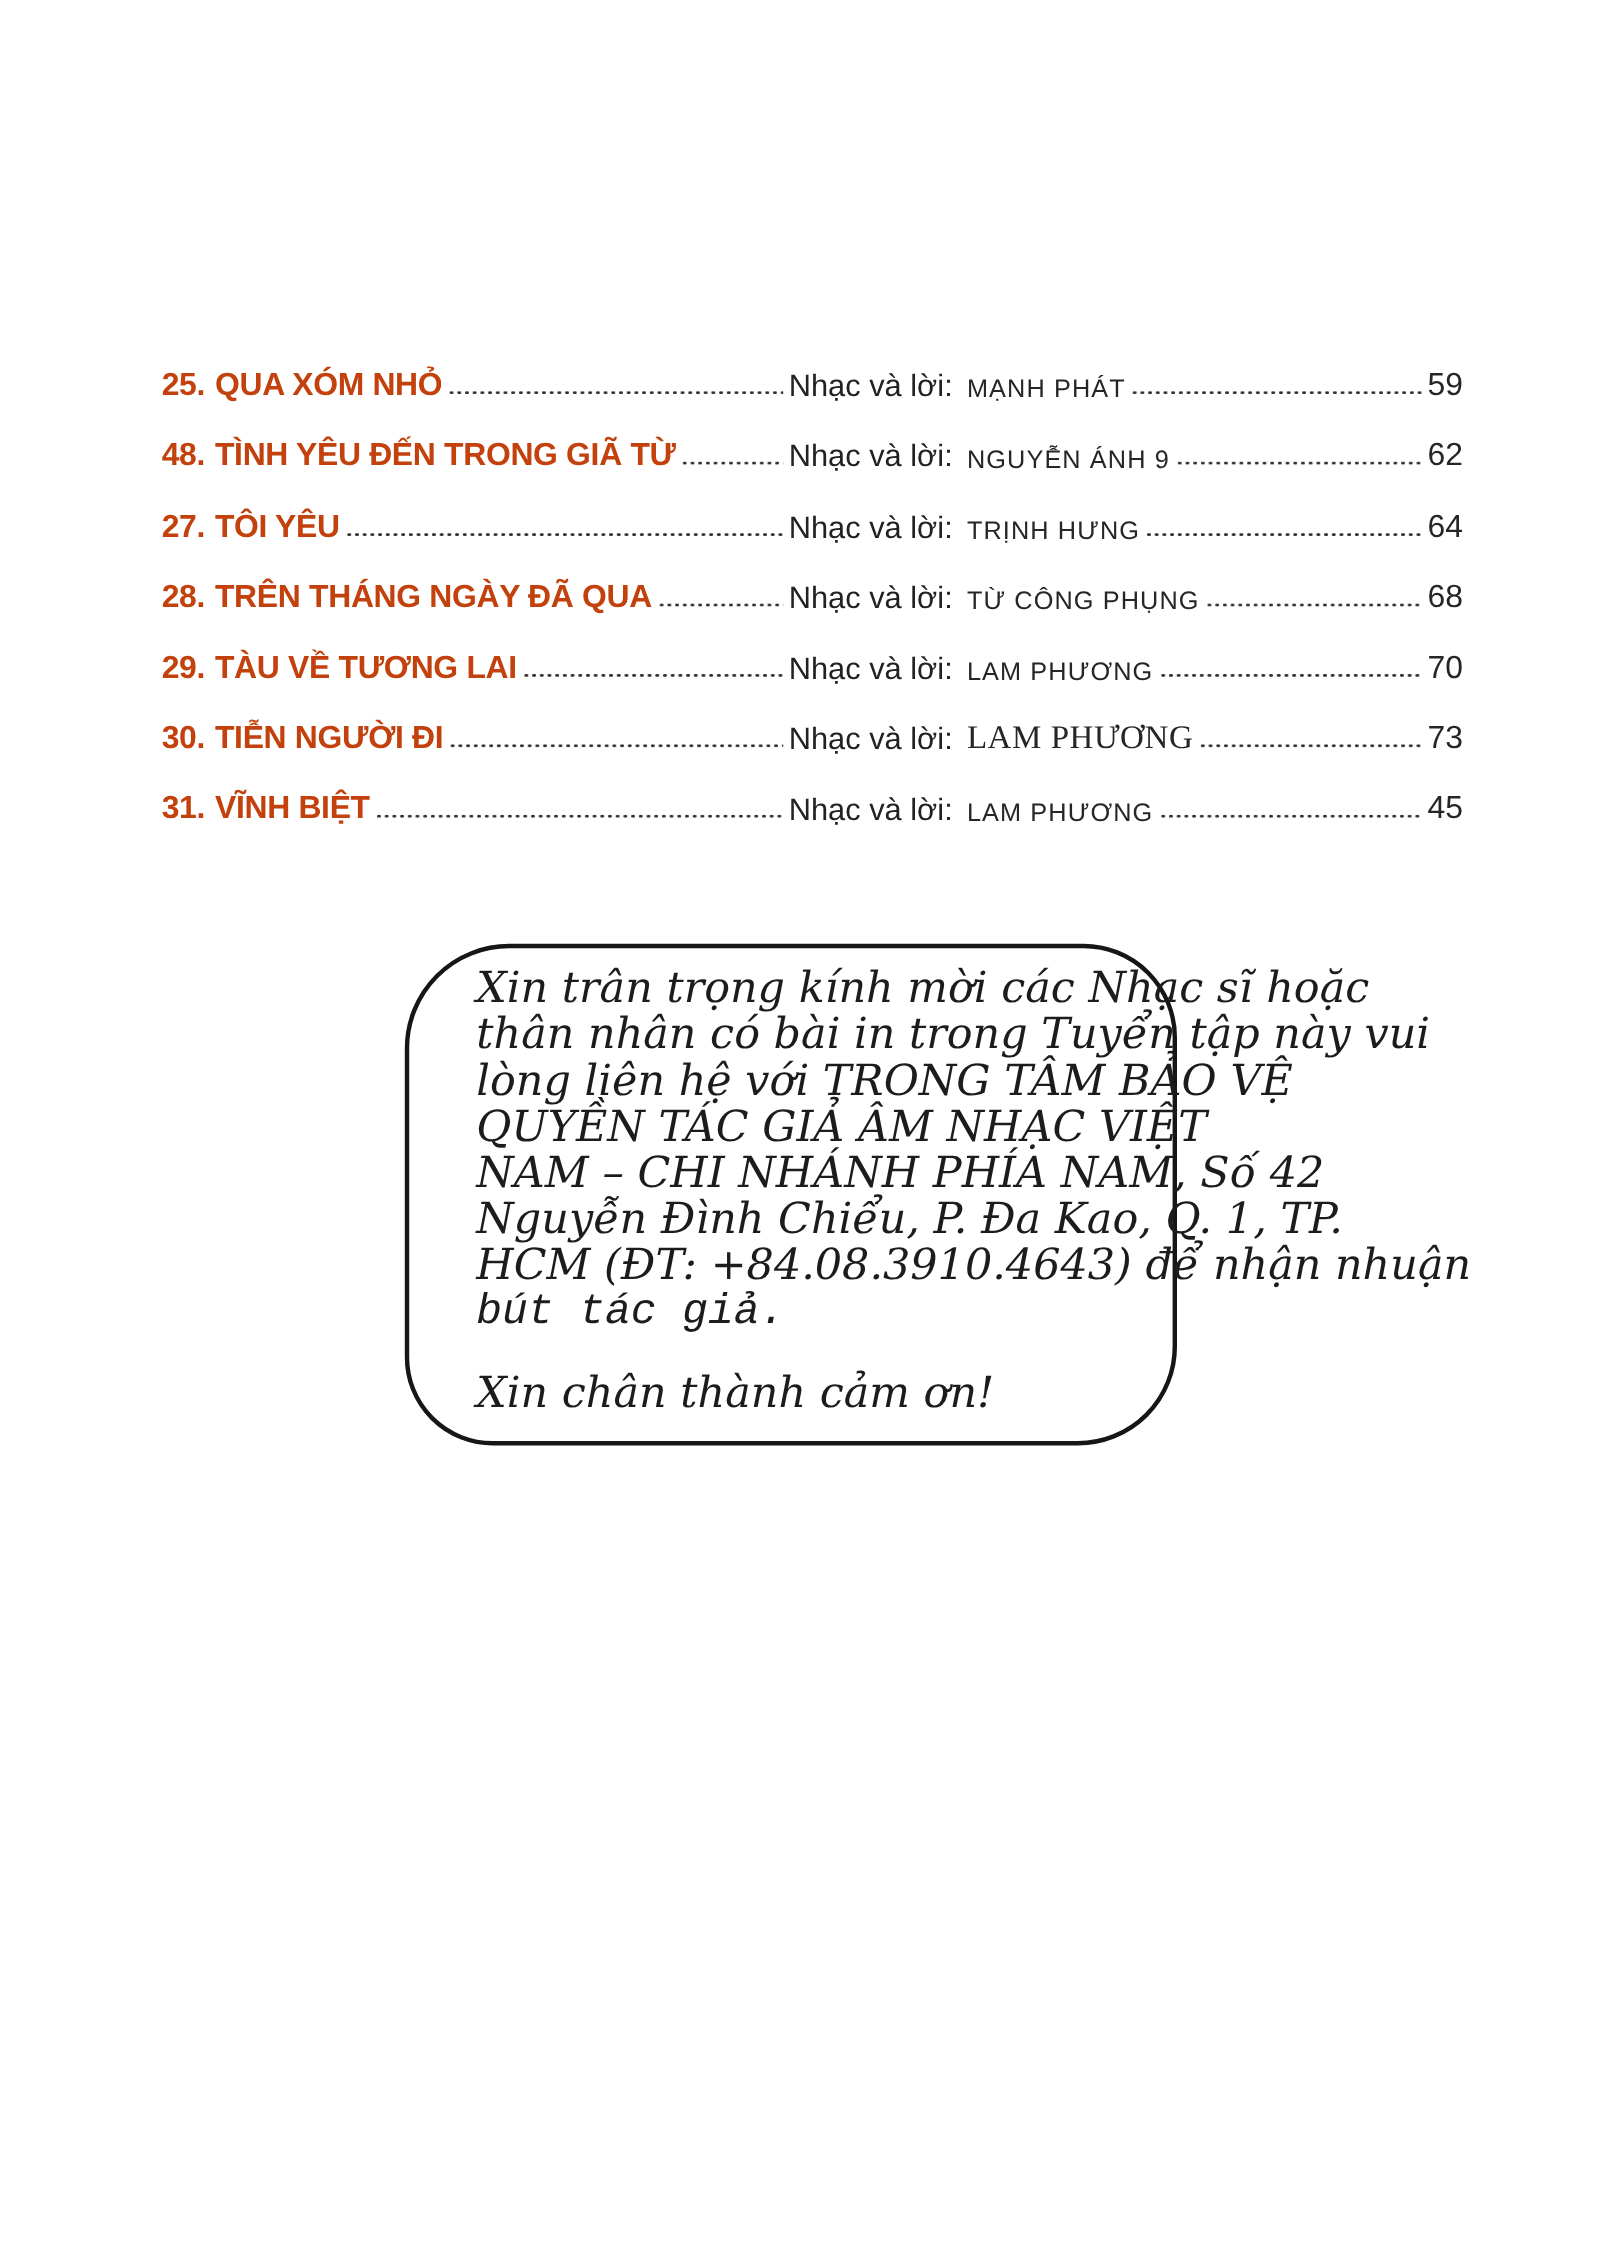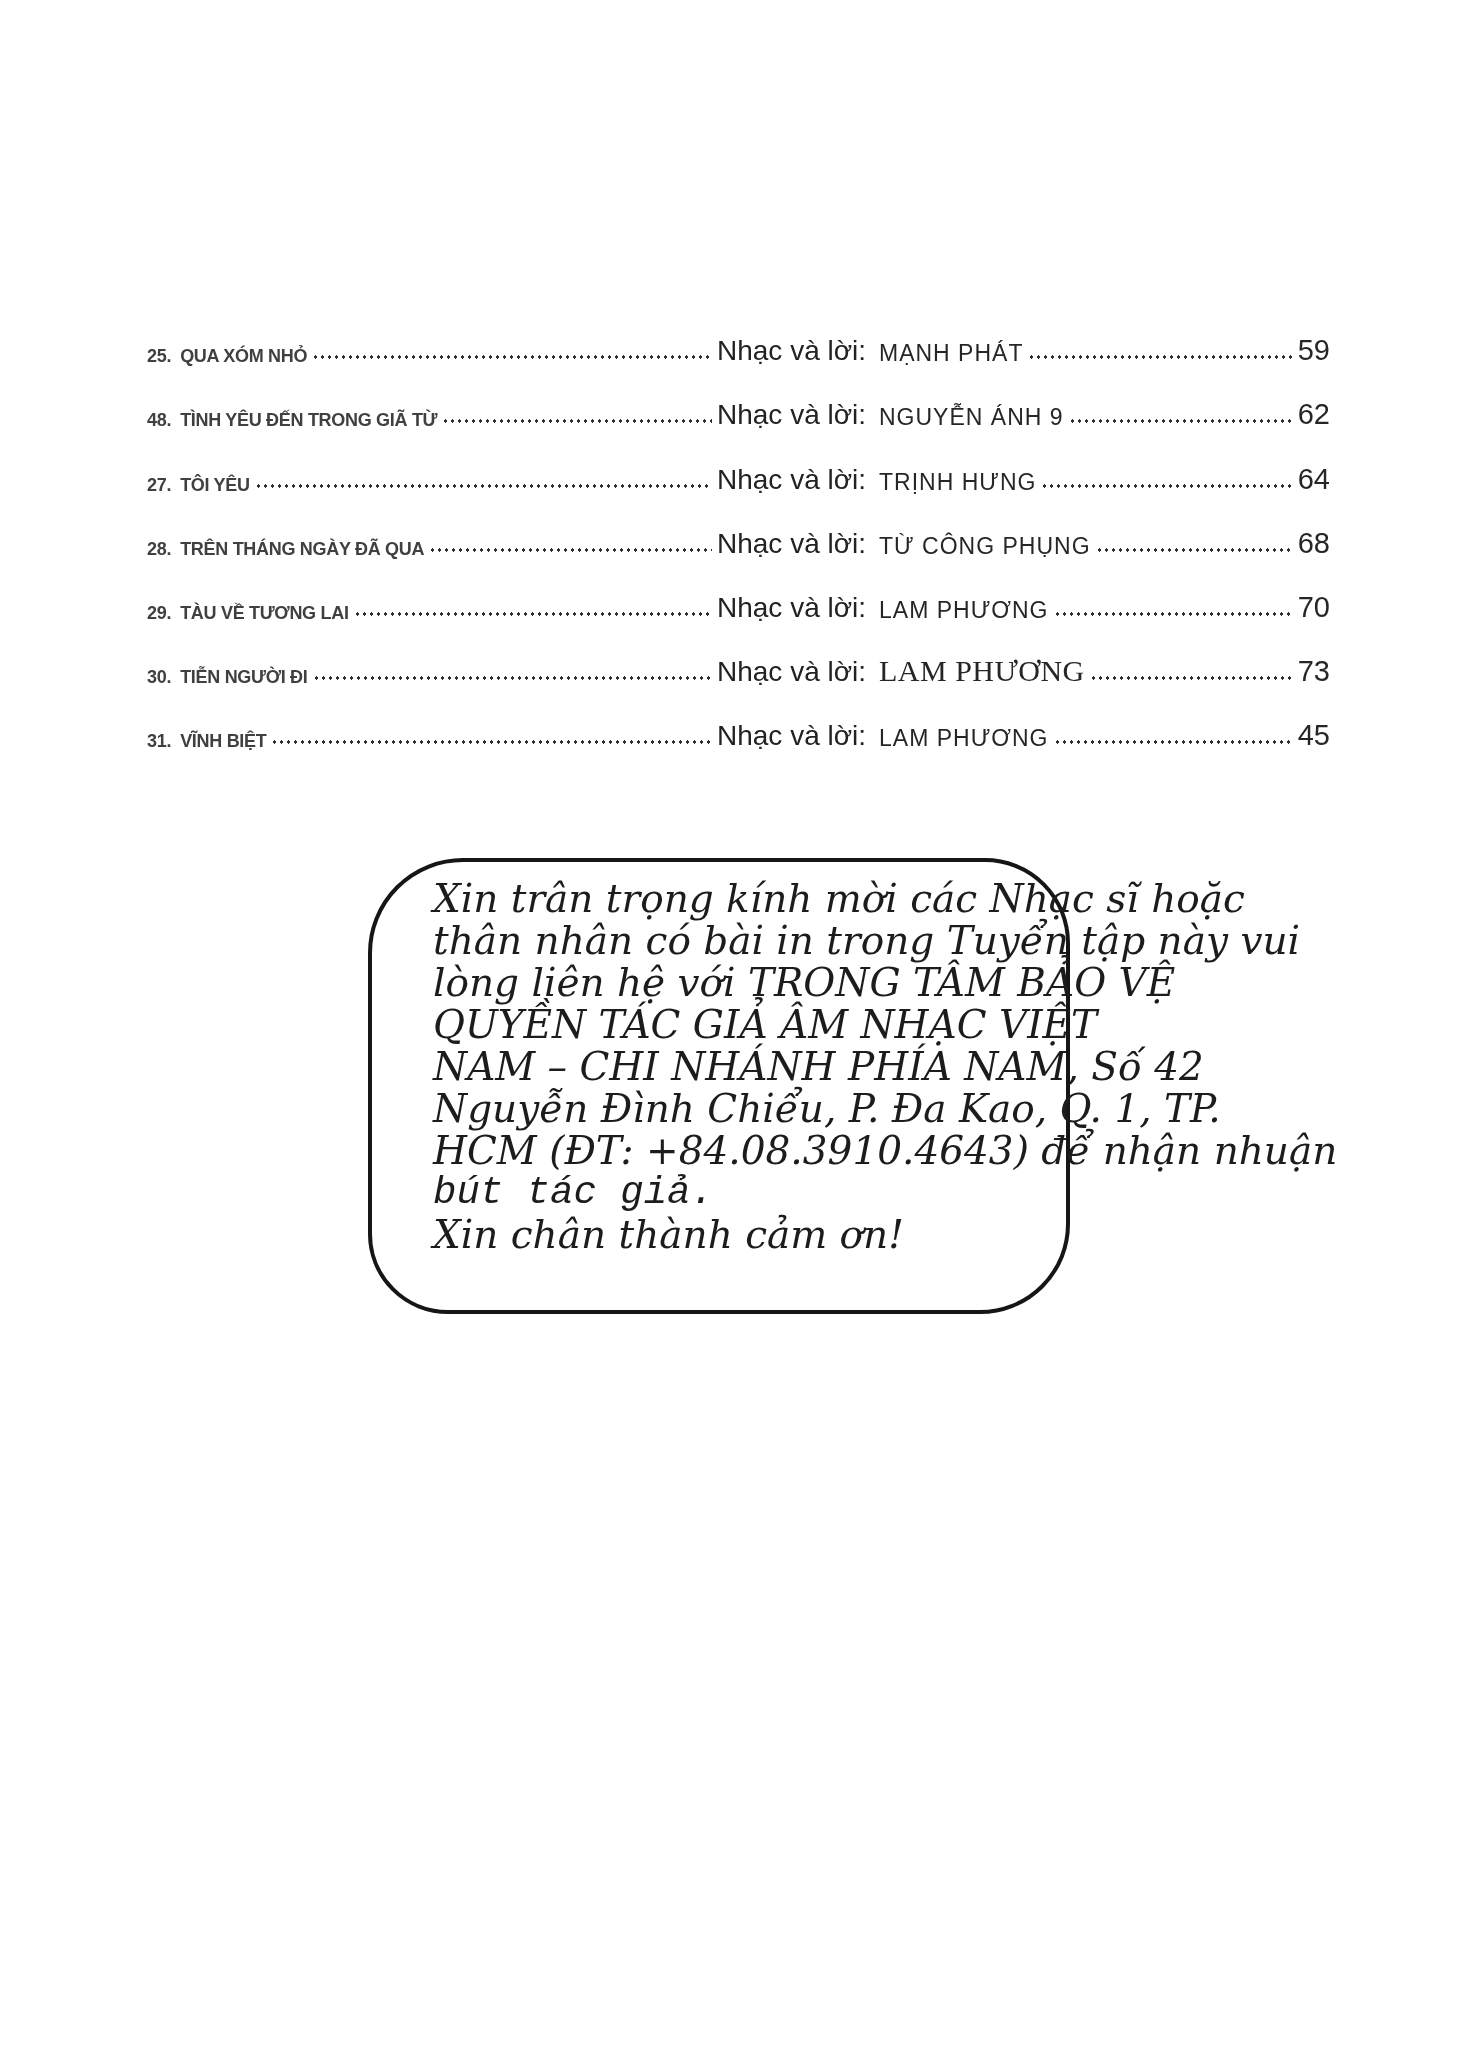--- a/index.html
+++ b/index.html
@@ -29,23 +29,23 @@
     box-sizing: border-box;
   }
   .cell-left {
     flex: 0 0 570px;
     display: flex;
     align-items: flex-end;
     min-width: 0;
   }
   .song-num, .song-title {
     font-weight: 700;
-    font-size: 18px;
+    font-size: 29px;
     letter-spacing: -0.3px;
-    color: #404040;
+    color: #c2410c;
     white-space: nowrap;
   }
   .song-num { margin-right: 9px; }
   .credit-label {
     flex: 0 0 162px;
     font-size: 28px;
     color: #222222;
     white-space: nowrap;
     box-sizing: border-box;
   }
@@ -103,20 +103,21 @@
     text-align: justify;
     text-align-last: justify;
     white-space: nowrap;
   }
   .notice-line.last-par-line {
     text-align: left;
     text-align-last: left;
     font-family: Liberation Mono, monospace;
   }
   .notice-closing {
+    margin-top: 32px;
     text-align: left;
   }
 </style>
 </head>
 <body>
 
 <div class="page">
 
   <div class="toc">
 

